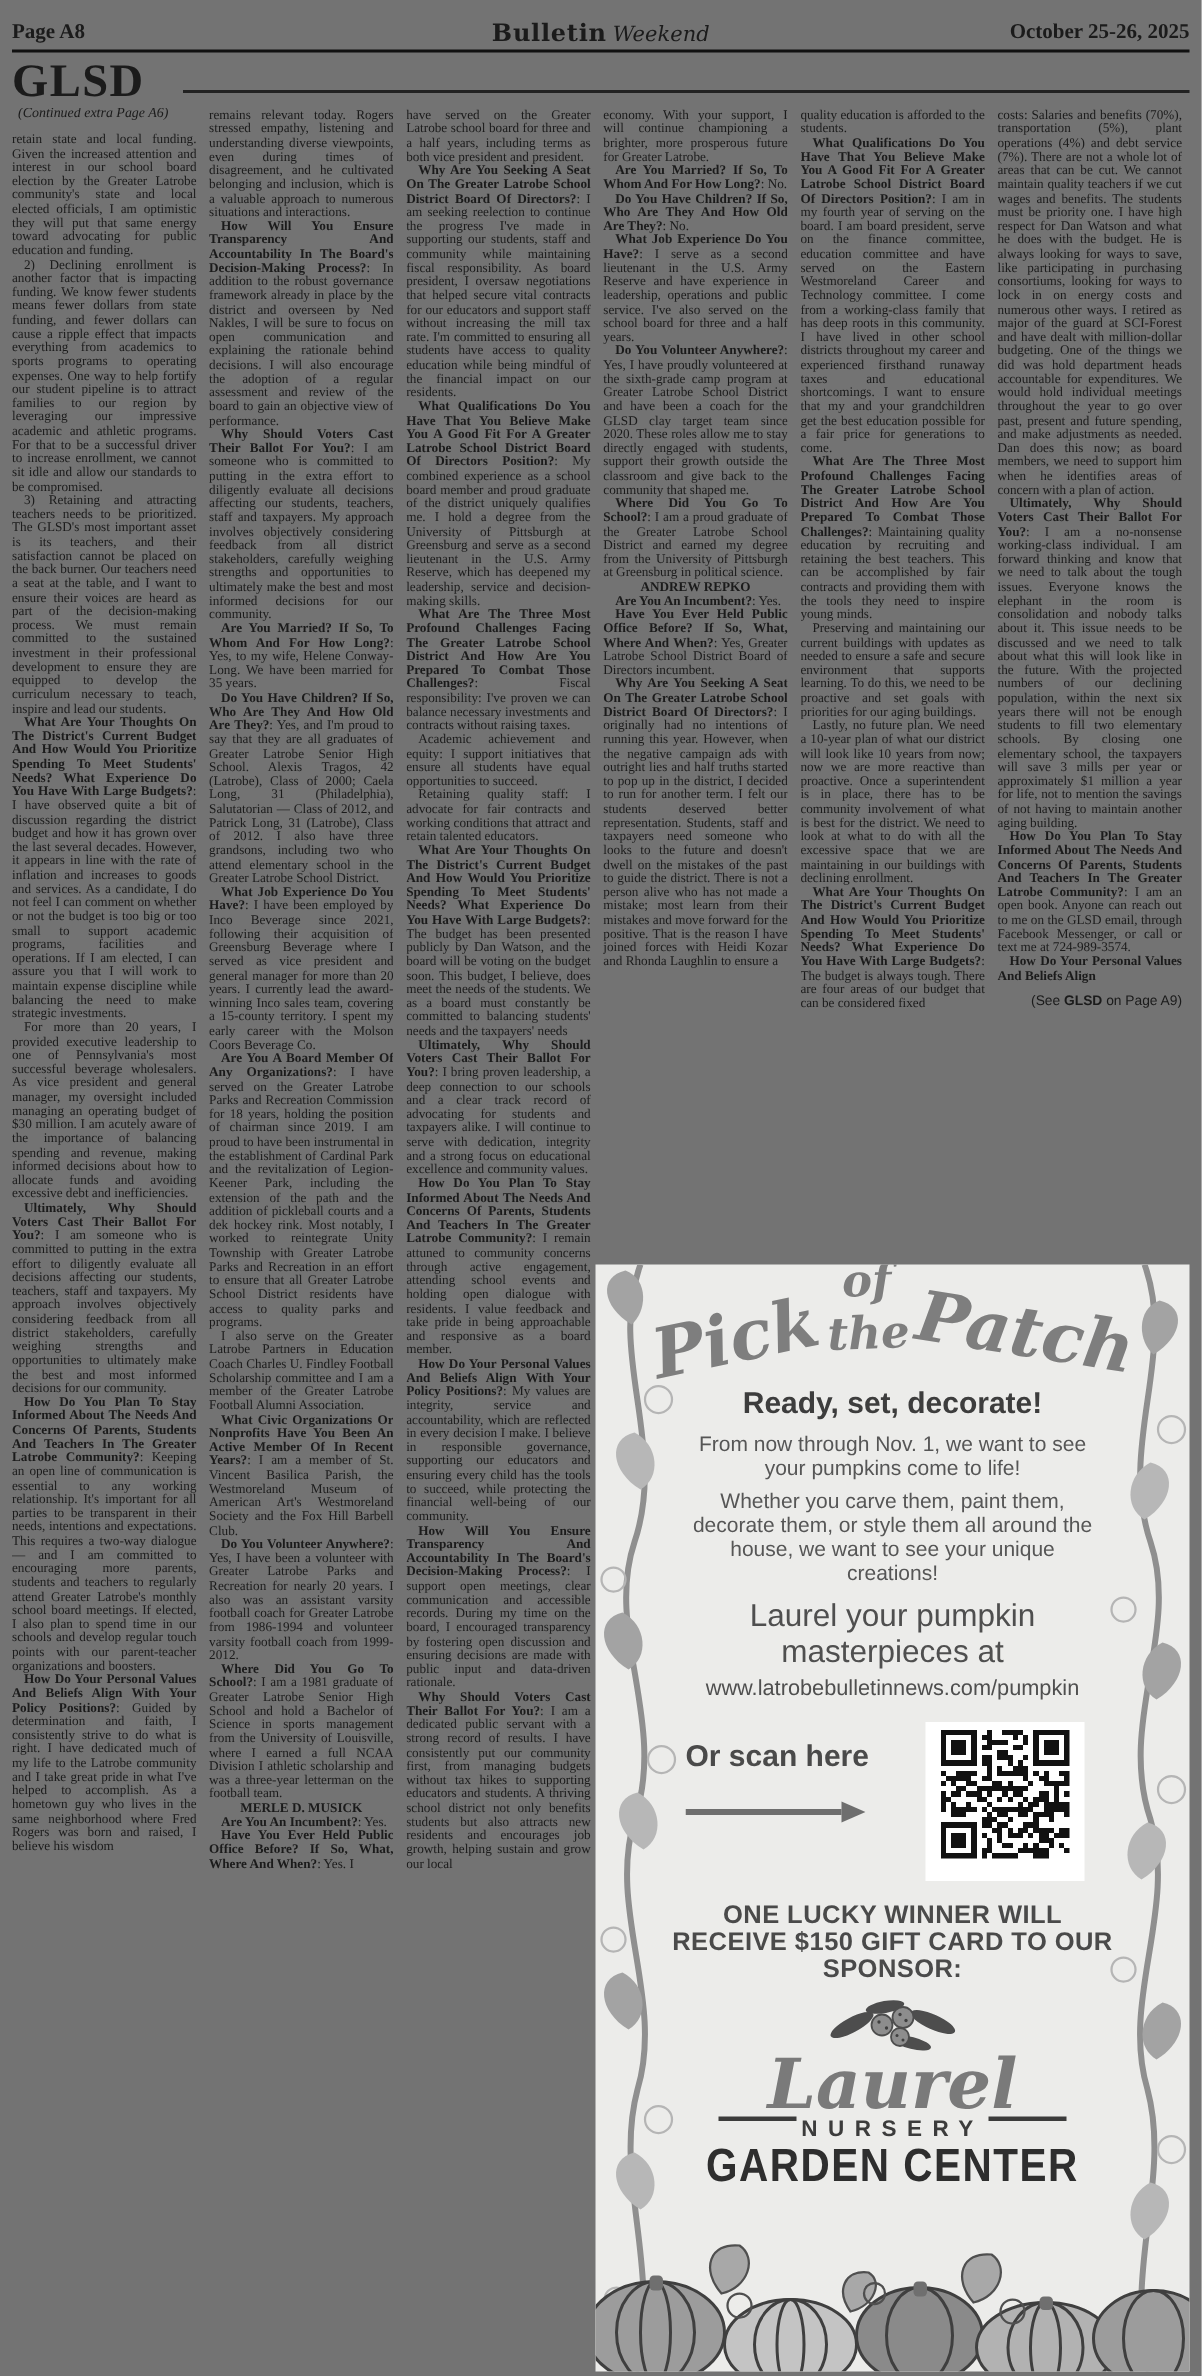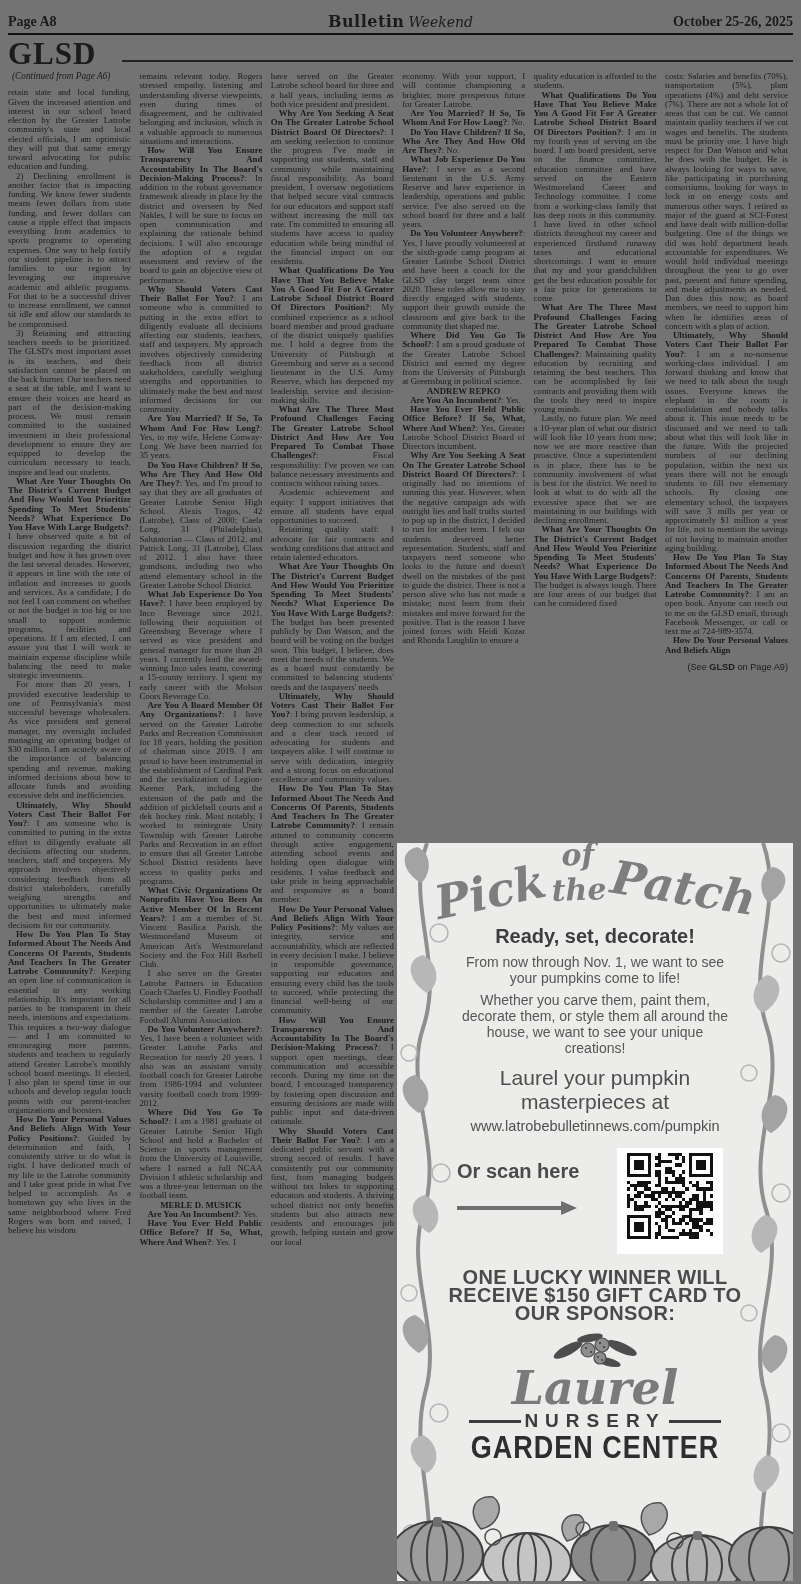--- a/index.html
+++ b/index.html
@@ -38,26 +38,26 @@
   #ad-title .w2{font-size:30px;display:inline-block;transform:translateY(-14px) rotate(-2deg);}
   #ad-title .w3{font-size:46px;display:inline-block;transform:rotate(9deg) translateY(2px);}
   #ad-headline{font-size:20px;font-weight:bold;color:#3d3d3d;margin-top:2px;}
   .ad-body{font-size:14px;line-height:16px;color:#565656;margin:6px 14px 0 14px;}
   #ad-submit{font-size:21px;line-height:24px;color:#4f4f4f;margin-top:10px;}
   #ad-url{font-size:14.5px;color:#4f4f4f;margin-top:4px;}
   #scan-row{position:relative;height:106px;margin-top:14px;text-align:center;}
   #scan-label{position:absolute;left:12px;top:12px;font-size:20px;font-weight:bold;color:#4a4a4a;}
   #scan-arrow{position:absolute;left:12px;top:52px;}
   #qr-wrap{position:absolute;right:22px;top:0;width:96px;height:96px;background:#fff;padding:5px;}
-  #ad-prize{font-size:20px;font-weight:bold;color:#4a4a4a;line-height:18px;margin-top:14px;letter-spacing:.3px;}
+  #ad-prize{font-size:17px;font-weight:bold;color:#4a4a4a;line-height:18px;margin-top:14px;letter-spacing:.3px;}
   #sponsor{margin-top:8px;}
   #sponsor-script{font-family:"DejaVu Serif",serif;font-style:italic;font-weight:bold;font-size:46px;
                   color:#7a7a7a;line-height:40px;margin-top:-6px;}
-  #sponsor-nursery{display:flex;align-items:center;justify-content:center;gap:3px;color:#3c3c3c;
-                   font-size:19px;font-weight:bold;letter-spacing:7px;margin-top:2px;}
+  #sponsor-nursery{display:flex;justify-content:center;gap:3px;color:#3c3c3c;
+                   font-size:15px;font-weight:bold;letter-spacing:7px;margin-top:2px;}
   #sponsor-nursery .rule{height:3px;background:#3c3c3c;width:52px;}
   #sponsor-garden{font-size:27px;font-weight:bold;color:#2e2e2e;letter-spacing:1px;
                   font-family:"Liberation Sans",sans-serif;transform:scaleY(1.15);margin-top:1px;}
   #pumpkins{position:absolute;left:0;right:0;bottom:0;height:104px;z-index:3;}
 </style>
 </head>
 <body>
 
 <div id="page">
 
@@ -69,40 +69,40 @@
     </span>
     <span class="hdr-right">October 25-26, 2025</span>
   </div>
   <div id="hdr-rule"></div>
 
   <div id="headline">GLSD</div>
   <div id="headline-rule"></div>
 
   <div id="cols">
       <div class="col" style="left: 8px; height: 1505px;">
-        <div class="continued-from">(Continued from Page A6)</div>
+        <div class="continued-from">(Continued extra Page A6)</div>
         <p class="body noindent">retain state and local funding. Given the increased attention and interest in our school board election by the Greater Latrobe community's state and local elected officials, I am optimistic they will put that same energy toward advocating for public education and funding.</p>
         <p class="body">2) Declining enrollment is another factor that is impacting funding. We know fewer students means fewer dollars from state funding, and fewer dollars can cause a ripple effect that impacts everything from academics to sports programs to operating expenses. One way to help fortify our student pipeline is to attract families to our region by leveraging our impressive academic and athletic programs. For that to be a successful driver to increase enrollment, we cannot sit idle and allow our standards to be compromised.</p>
         <p class="body">3) Retaining and attracting teachers needs to be prioritized. The GLSD's most important asset is its teachers, and their satisfaction cannot be placed on the back burner. Our teachers need a seat at the table, and I want to ensure their voices are heard as part of the decision-making process. We must remain committed to the sustained investment in their professional development to ensure they are equipped to develop the curriculum necessary to teach, inspire and lead our students.</p>
         <p class="body"><b class="q">What Are Your Thoughts On The District's Current Budget And How Would You Prioritize Spending To Meet Students' Needs? What Experience Do You Have With Large Budgets?</b>: I have observed quite a bit of discussion regarding the district budget and how it has grown over the last several decades. However, it appears in line with the rate of inflation and increases to goods and services. As a candidate, I do not feel I can comment on whether or not the budget is too big or too small to support academic programs, facilities and operations. If I am elected, I can assure you that I will work to maintain expense discipline while balancing the need to make strategic investments.</p>
         <p class="body">For more than 20 years, I provided executive leadership to one of Pennsylvania's most successful beverage wholesalers. As vice president and general manager, my oversight included managing an operating budget of $30 million. I am acutely aware of the importance of balancing spending and revenue, making informed decisions about how to allocate funds and avoiding excessive debt and inefficiencies.</p>
         <p class="body"><b class="q">Ultimately, Why Should Voters Cast Their Ballot For You?</b>: I am someone who is committed to putting in the extra effort to diligently evaluate all decisions affecting our students, teachers, staff and taxpayers. My approach involves objectively considering feedback from all district stakeholders, carefully weighing strengths and opportunities to ultimately make the best and most informed decisions for our community.</p>
         <p class="body"><b class="q">How Do You Plan To Stay Informed About The Needs And Concerns Of Parents, Students And Teachers In The Greater Latrobe Community?</b>: Keeping an open line of communication is essential to any working relationship. It's important for all parties to be transparent in their needs, intentions and expectations. This requires a two-way dialogue — and I am committed to encouraging more parents, students and teachers to regularly attend Greater Latrobe's monthly school board meetings. If elected, I also plan to spend time in our schools and develop regular touch points with our parent-teacher organizations and boosters.</p>
         <p class="body"><b class="q">How Do Your Personal Values And Beliefs Align With Your Policy Positions?</b>: Guided by determination and faith, I consistently strive to do what is right. I have dedicated much of my life to the Latrobe community and I take great pride in what I've helped to accomplish. As a hometown guy who lives in the same neighborhood where Fred Rogers was born and raised, I believe his wisdom</p>
       </div>
       <div class="col" style="left: 139.4px; height: 1505px;">
         <p class="body noindent">remains relevant today. Rogers stressed empathy, listening and understanding diverse viewpoints, even during times of disagreement, and he cultivated belonging and inclusion, which is a valuable approach to numerous situations and interactions.</p>
         <p class="body"><b class="q">How Will You Ensure Transparency And Accountability In The Board's Decision-Making Process?</b>: In addition to the robust governance framework already in place by the district and overseen by Ned Nakles, I will be sure to focus on open communication and explaining the rationale behind decisions. I will also encourage the adoption of a regular assessment and review of the board to gain an objective view of performance.</p>
         <p class="body"><b class="q">Why Should Voters Cast Their Ballot For You?</b>: I am someone who is committed to putting in the extra effort to diligently evaluate all decisions affecting our students, teachers, staff and taxpayers. My approach involves objectively considering feedback from all district stakeholders, carefully weighing strengths and opportunities to ultimately make the best and most informed decisions for our community.</p>
         <p class="body"><b class="q">Are You Married? If So, To Whom And For How Long?</b>: Yes, to my wife, Helene Conway-Long. We have been married for 35 years.</p>
         <p class="body"><b class="q">Do You Have Children? If So, Who Are They And How Old Are They?</b>: Yes, and I'm proud to say that they are all graduates of Greater Latrobe Senior High School. Alexis Tragos, 42 (Latrobe), Class of 2000; Caela Long, 31 (Philadelphia), Salutatorian — Class of 2012, and Patrick Long, 31 (Latrobe), Class of 2012. I also have three grandsons, including two who attend elementary school in the Greater Latrobe School District.</p>
         <p class="body"><b class="q">What Job Experience Do You Have?</b>: I have been employed by Inco Beverage since 2021, following their acquisition of Greensburg Beverage where I served as vice president and general manager for more than 20 years. I currently lead the award-winning Inco sales team, covering a 15-county territory. I spent my early career with the Molson Coors Beverage Co.</p>
         <p class="body"><b class="q">Are You A Board Member Of Any Organizations?</b>: I have served on the Greater Latrobe Parks and Recreation Commission for 18 years, holding the position of chairman since 2019. I am proud to have been instrumental in the establishment of Cardinal Park and the revitalization of Legion-Keener Park, including the extension of the path and the addition of pickleball courts and a dek hockey rink. Most notably, I worked to reintegrate Unity Township with Greater Latrobe Parks and Recreation in an effort to ensure that all Greater Latrobe School District residents have access to quality parks and programs.</p>
+        <p class="body">I also serve on the Greater Latrobe Partners in Education Coach Charles U. Findley Football Scholarship committee and I am a member of the Greater Latrobe Football Alumni Association.</p>
         <p class="body"><b class="q">What Civic Organizations Or Nonprofits Have You Been An Active Member Of In Recent Years?</b>: I am a member of St. Vincent Basilica Parish, the Westmoreland Museum of American Art's Westmoreland Society and the Fox Hill Barbell Club.</p>
-        <p class="body">I also serve on the Greater Latrobe Partners in Education Coach Charles U. Findley Football Scholarship committee and I am a member of the Greater Latrobe Football Alumni Association.</p>
         <p class="body"><b class="q">Do You Volunteer Anywhere?</b>: Yes, I have been a volunteer with Greater Latrobe Parks and Recreation for nearly 20 years. I also was an assistant varsity football coach for Greater Latrobe from 1986-1994 and volunteer varsity football coach from 1999-2012.</p>
         <p class="body"><b class="q">Where Did You Go To School?</b>: I am a 1981 graduate of Greater Latrobe Senior High School and hold a Bachelor of Science in sports management from the University of Louisville, where I earned a full NCAA Division I athletic scholarship and was a three-year letterman on the football team.</p>
         <div class="subhead">MERLE D. MUSICK</div>
         <p class="body"><b class="q">Are You An Incumbent?</b>: Yes.</p>
         <p class="body"><b class="q">Have You Ever Held Public Office Before? If So, What, Where And When?</b>: Yes. I</p>
       </div>
       <div class="col" style="left: 270.8px; height: 1505px;">
         <p class="body noindent">have served on the Greater Latrobe school board for three and a half years, including terms as both vice president and president.</p>
         <p class="body"><b class="q">Why Are You Seeking A Seat On The Greater Latrobe School District Board Of Directors?</b>: I am seeking reelection to continue the progress I've made in supporting our students, staff and community while maintaining fiscal responsibility. As board president, I oversaw negotiations that helped secure vital contracts for our educators and support staff without increasing the mill tax rate. I'm committed to ensuring all students have access to quality education while being mindful of the financial impact on our residents.</p>
         <p class="body"><b class="q">What Qualifications Do You Have That You Believe Make You A Good Fit For A Greater Latrobe School District Board Of Directors Position?</b>: My combined experience as a school board member and proud graduate of the district uniquely qualifies me. I hold a degree from the University of Pittsburgh at Greensburg and serve as a second lieutenant in the U.S. Army Reserve, which has deepened my leadership, service and decision-making skills.</p>
@@ -125,20 +125,21 @@
         <p class="body"><b class="q">Where Did You Go To School?</b>: I am a proud graduate of the Greater Latrobe School District and earned my degree from the University of Pittsburgh at Greensburg in political science.</p>
         <div class="subhead">ANDREW REPKO</div>
         <p class="body"><b class="q">Are You An Incumbent?</b>: Yes.</p>
         <p class="body"><b class="q">Have You Ever Held Public Office Before? If So, What, Where And When?</b>: Yes, Greater Latrobe School District Board of Directors incumbent.</p>
         <p class="body"><b class="q">Why Are You Seeking A Seat On The Greater Latrobe School District Board Of Directors?</b>: I originally had no intentions of running this year. However, when the negative campaign ads with outright lies and half truths started to pop up in the district, I decided to run for another term. I felt our students deserved better representation. Students, staff and taxpayers need someone who looks to the future and doesn't dwell on the mistakes of the past to guide the district. There is not a person alive who has not made a mistake; most learn from their mistakes and move forward for the positive. That is the reason I have joined forces with Heidi Kozar and Rhonda Laughlin to ensure a</p>
       </div>
       <div class="col" style="left: 533.6px; height: 768px;">
         <p class="body noindent">quality education is afforded to the students.</p>
         <p class="body"><b class="q">What Qualifications Do You Have That You Believe Make You A Good Fit For A Greater Latrobe School District Board Of Directors Position?</b>: I am in my fourth year of serving on the board. I am board president, serve on the finance committee, education committee and have served on the Eastern Westmoreland Career and Technology committee. I come from a working-class family that has deep roots in this community. I have lived in other school districts throughout my career and experienced firsthand runaway taxes and educational shortcomings. I want to ensure that my and your grandchildren get the best education possible for a fair price for generations to come.</p>
         <p class="body"><b class="q">What Are The Three Most Profound Challenges Facing The Greater Latrobe School District And How Are You Prepared To Combat Those Challenges?</b>: Maintaining quality education by recruiting and retaining the best teachers. This can be accomplished by fair contracts and providing them with the tools they need to inspire young minds.</p>
+        <p class="body">Preserving and maintaining our current buildings with updates as needed to ensure a safe and secure environment that supports learning. To do this, we need to be proactive and set goals with priorities for our aging buildings.</p>
         <p class="body">Lastly, no future plan. We need a 10-year plan of what our district will look like 10 years from now; now we are more reactive than proactive. Once a superintendent is in place, there has to be community involvement of what is best for the district. We need to look at what to do with all the excessive space that we are maintaining in our buildings with declining enrollment.</p>
         <p class="body"><b class="q">What Are Your Thoughts On The District's Current Budget And How Would You Prioritize Spending To Meet Students' Needs? What Experience Do You Have With Large Budgets?</b>: The budget is always tough. There are four areas of our budget that can be considered fixed</p>
       </div>
       <div class="col" style="left: 665px; height: 768px;">
         <p class="body noindent">costs: Salaries and benefits (70%), transportation (5%), plant operations (4%) and debt service (7%). There are not a whole lot of areas that can be cut. We cannot maintain quality teachers if we cut wages and benefits. The students must be priority one. I have high respect for Dan Watson and what he does with the budget. He is always looking for ways to save, like participating in purchasing consortiums, looking for ways to lock in on energy costs and numerous other ways. I retired as major of the guard at SCI-Forest and have dealt with million-dollar budgeting. One of the things we did was hold department heads accountable for expenditures. We would hold individual meetings throughout the year to go over past, present and future spending, and make adjustments as needed. Dan does this now; as board members, we need to support him when he identifies areas of concern with a plan of action.</p>
         <p class="body"><b class="q">Ultimately, Why Should Voters Cast Their Ballot For You?</b>: I am a no-nonsense working-class individual. I am forward thinking and know that we need to talk about the tough issues. Everyone knows the elephant in the room is consolidation and nobody talks about it. This issue needs to be discussed and we need to talk about what this will look like in the future. With the projected numbers of our declining population, within the next six years there will not be enough students to fill two elementary schools. By closing one elementary school, the taxpayers will save 3 mills per year or approximately $1 million a year for life, not to mention the savings of not having to maintain another aging building.</p>
         <p class="body"><b class="q">How Do You Plan To Stay Informed About The Needs And Concerns Of Parents, Students And Teachers In The Greater Latrobe Community?</b>: I am an open book. Anyone can reach out to me on the GLSD email, through Facebook Messenger, or call or text me at 724-989-3574.</p>
         <p class="body"><b class="q">How Do Your Personal Values And Beliefs Align</b></p>
         <div class="see-line">(See <b>GLSD</b> on Page A9)</div>
       </div>

